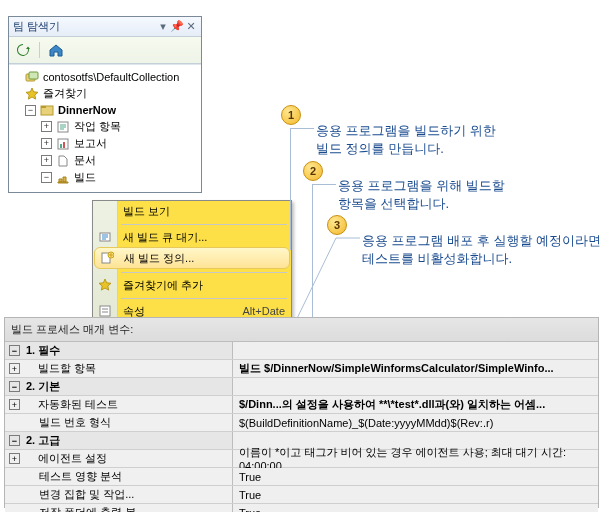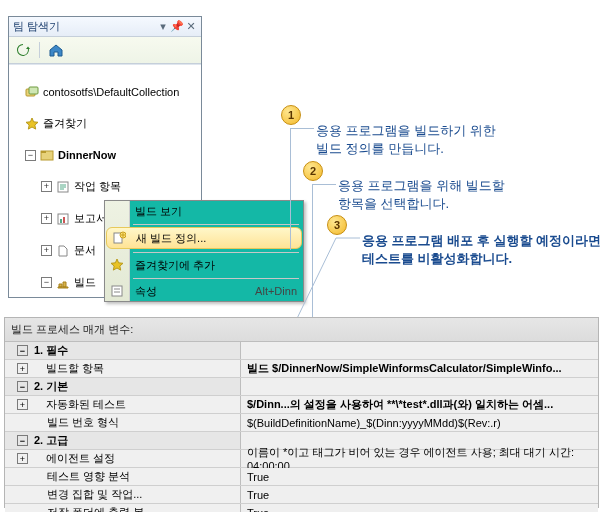--- a/index.html
+++ b/index.html
@@ -30,38 +30,37 @@
   .te-title-icon { width:12px; height:12px; display:inline-flex; align-items:center; justify-content:center; color:#5a6b7c; margin-left:2px;}
   .te-toolbar {
     display:flex; gap:4px; padding:3px 4px;
     background: linear-gradient(#f7faef,#eef4e7);
     border-bottom: 1px solid #c5cfda;
   }
   .te-btn { width:18px; height:18px; border:1px solid transparent; border-radius:2px;
     display:flex; align-items:center; justify-content:center; }
   .te-divider { width:1px; background:#c5cfda; margin:2px 2px; }
   .tree { padding: 4px 4px 6px 4px; background:#fff; border-top:1px solid #dfe6ee; }
-  .tree-row { display:flex; align-items:center; gap:4px; padding:1px 12px;margin-top:15px;}
+  .tree-row { display:flex; align-items:center; gap:4px; padding:1px 12px;}
   .tree-indent-1 { padding-left: 12px; }
   .tree-indent-2 { padding-left: 28px; }
   .sq { width:9px; height:9px; border:1px solid #7b7b7b; background:#fff; display:inline-flex; align-items:center; justify-content:center; font-size:9px; line-height:1; color:#333;}
   .sq.minus::before{content:"−";}
   .sq.plus::before{content:"+";}
   .bold { font-weight:bold; }
   .tree-icon { width:14px; height:14px; display:inline-flex; align-items:center; justify-content:center;}
 
   
   .ctxmenu {
     position:absolute;
     left: 92px; top: 200px;
     width: 198px;
-    background:#14b8a6;
+    background:#fde047;
     border:1px solid #8a8a8a;
     box-shadow: 2px 2px 3px rgba(0,0,0,.25);
-    margin-left: 12px;
   }
   .ctxmenu .gutter { position:absolute; left:0; top:0; bottom:0; width:24px;
     background:linear-gradient(#eef2e3,#e3e9d4); border-right:1px solid #cfcfcf;}
   .ctxitem { position:relative; display:flex; align-items:center; height:20px; padding-left:30px; padding-right:6px;}
   .ctxitem.sep { height:6px; }
   .ctxitem.sep::after{ content:""; position:absolute; left:28px; right:4px; top:3px; height:1px; background:#c7c7c7;}
   .ctxitem.hi { background:linear-gradient(#fff7c9,#ffe396); border:1px solid #e7c95b; border-radius:6px; margin:0 1px; padding-left:29px;}
   .ctxicon{ position:absolute; left:4px; width:16px; height:16px; display:flex; align-items:center; justify-content:center;}
   .ctxhotkey { margin-left:auto; color:#444; }
 
@@ -74,21 +73,21 @@
 
   
   .props {
     position:absolute;
     left:4px; right:4px; top:317px; bottom:4px;
     background:#404040;
     border:1px solid #b5b5b5;
   }
   .props-title { background:linear-gradient(#e6e6e6,#dcdcdc); border-bottom:1px solid #bdbdbd; padding:4px 6px; color:#222;}
   .prow { display:flex; border-bottom:1px solid #cfcfcf; height:17px; align-items:stretch; background:#f0f0f0;}
-  .pcell-l { width:223px; display:flex; align-items:center; border-right:1px solid #bdbdbd; padding-left:12px; gap:4px;}
+  .pcell-l { width:223px; display:flex; align-items:center; border-right:1px solid #bdbdbd; padding-left:4px; gap:4px;}
   .pcell-r { flex:1; display:flex; align-items:center; padding:0 6px; font-weight:bold; background:#efefef;}
   .prow.cat .pcell-l { font-weight:bold; background:#e6e6e6;}
   .psq { width:9px; height:9px; border:1px solid #7b7b7b; background:transparent; display:inline-flex; align-items:center; justify-content:center; font-size:9px;}
   .psq.minus::before{content:"−";}
   .psq.plus::before{content:"+";}
   .psq.none { border:none; width:12px;}
   .pname { padding-left:2px; white-space:nowrap; overflow:hidden;}
   .indent2 .pname { padding-left:14px; }
 </style>
 </head>
@@ -183,20 +182,29 @@
     </div>
   </div>
 </div>
 
 <div class="ctxmenu">
   <div class="gutter"></div>
   <div class="ctxitem">
     <span>빌드 보기</span>
   </div>
   <div class="ctxitem sep"></div>
+  <div class="ctxitem">
+    <span class="ctxicon">
+      <svg width="14" height="14" viewBox="0 0 14 14">
+          <rect x="2" y="3" width="10" height="8" fill="#fff" stroke="#888"></rect>
+          <path d="M4 5h6M4 7h6M4 9h4" stroke="#3c87c7"></path>
+        </svg>
+    </span>
+    <span>새 빌드 큐 대기...</span>
+  </div>
   <div class="ctxitem hi">
     <span class="ctxicon">
       <svg width="14" height="14" viewBox="0 0 14 14">
           <rect x="2" y="2" width="8" height="10" fill="#fff" stroke="#888"></rect>
           <circle cx="11" cy="4" r="3" fill="#ffe27a" stroke="#c9a11c"></circle>
           <path d="M11 2v4M9 4h4" stroke="#c9a11c"></path>
         </svg>
     </span>
     <span>새 빌드 정의...</span>
   </div>
@@ -211,21 +219,21 @@
   </div>
   <div class="ctxitem sep"></div>
   <div class="ctxitem">
     <span class="ctxicon">
       <svg width="14" height="14" viewBox="0 0 14 14">
           <rect x="2" y="2" width="10" height="10" fill="#fff" stroke="#888"></rect>
           <path d="M4 5h6M4 8h6" stroke="#888"></path>
         </svg>
     </span>
     <span>속성</span>
-    <span class="ctxhotkey">Alt+Dinn</span>
+    <span class="ctxhotkey">Alt+Date</span>
   </div>
 </div>
 
 <div class="callout-line" style="left:290px; top:128px; width:1px; height:122px;"></div>
 <div class="callout-line" style="left:290px; top:128px; width:24px; height:1px;"></div>
 <div class="callout-circ" style="left:281px; top:105px;">
     <span>1</span>
   </div>
 <div class="callout" style="left:316px; top:122px;">
   <div>응용 프로그램을 빌드하기 위한</div>
@@ -242,21 +250,21 @@
   <div>항목을 선택합니다.</div>
 </div>
 
 <svg style="position:absolute; left:0; top:0; width:603px; height:512px; pointer-events:none;">
   <line x1="336" y1="238" x2="360" y2="238" stroke="#a9bed6"></line>
   <line x1="336" y1="238" x2="210" y2="498" stroke="#a9bed6"></line>
 </svg>
 <div class="callout-circ" style="left:327px; top:215px;">
     <span>3</span>
   </div>
-<div class="callout" style="left:362px; top:232px;font-weight:bold;">
+<div class="callout" style="left:362px; top:232px;">
   <div>응용 프로그램 배포 후 실행할 예정이라면</div>
   <div>테스트를 비활성화합니다.</div>
 </div>
 
 <div class="props">
   <div class="props-title">빌드 프로세스 매개 변수:</div>
 
   <div class="prow cat">
     <div class="pcell-l">
         <span class="psq minus"></span>
@@ -284,21 +292,21 @@
         <span class="psq plus"></span>
         <span class="pname">자동화된 테스트</span>
       </div>
     <div class="pcell-r">$/Dinn...의 설정을 사용하여 **\*test*.dll과(와) 일치하는 어셈...</div>
   </div>
   <div class="prow indent2">
     <div class="pcell-l">
         <span class="psq none"></span>
         <span class="pname">빌드 번호 형식</span>
       </div>
-    <div class="pcell-r" style="font-weight:normal">$(BuildDefinitionName)_$(Dinn:yyyyMMdd)$(Rev:.r)</div>
+    <div class="pcell-r" style="font-weight:normal">$(BuildDefinitionName)_$(Date:yyyyMMdd)$(Rev:.r)</div>
   </div>
 
   <div class="prow cat">
     <div class="pcell-l">
         <span class="psq minus"></span>
         <span class="pname">2. 고급</span>
       </div>
     <div class="pcell-r"></div>
   </div>
   <div class="prow indent2">

